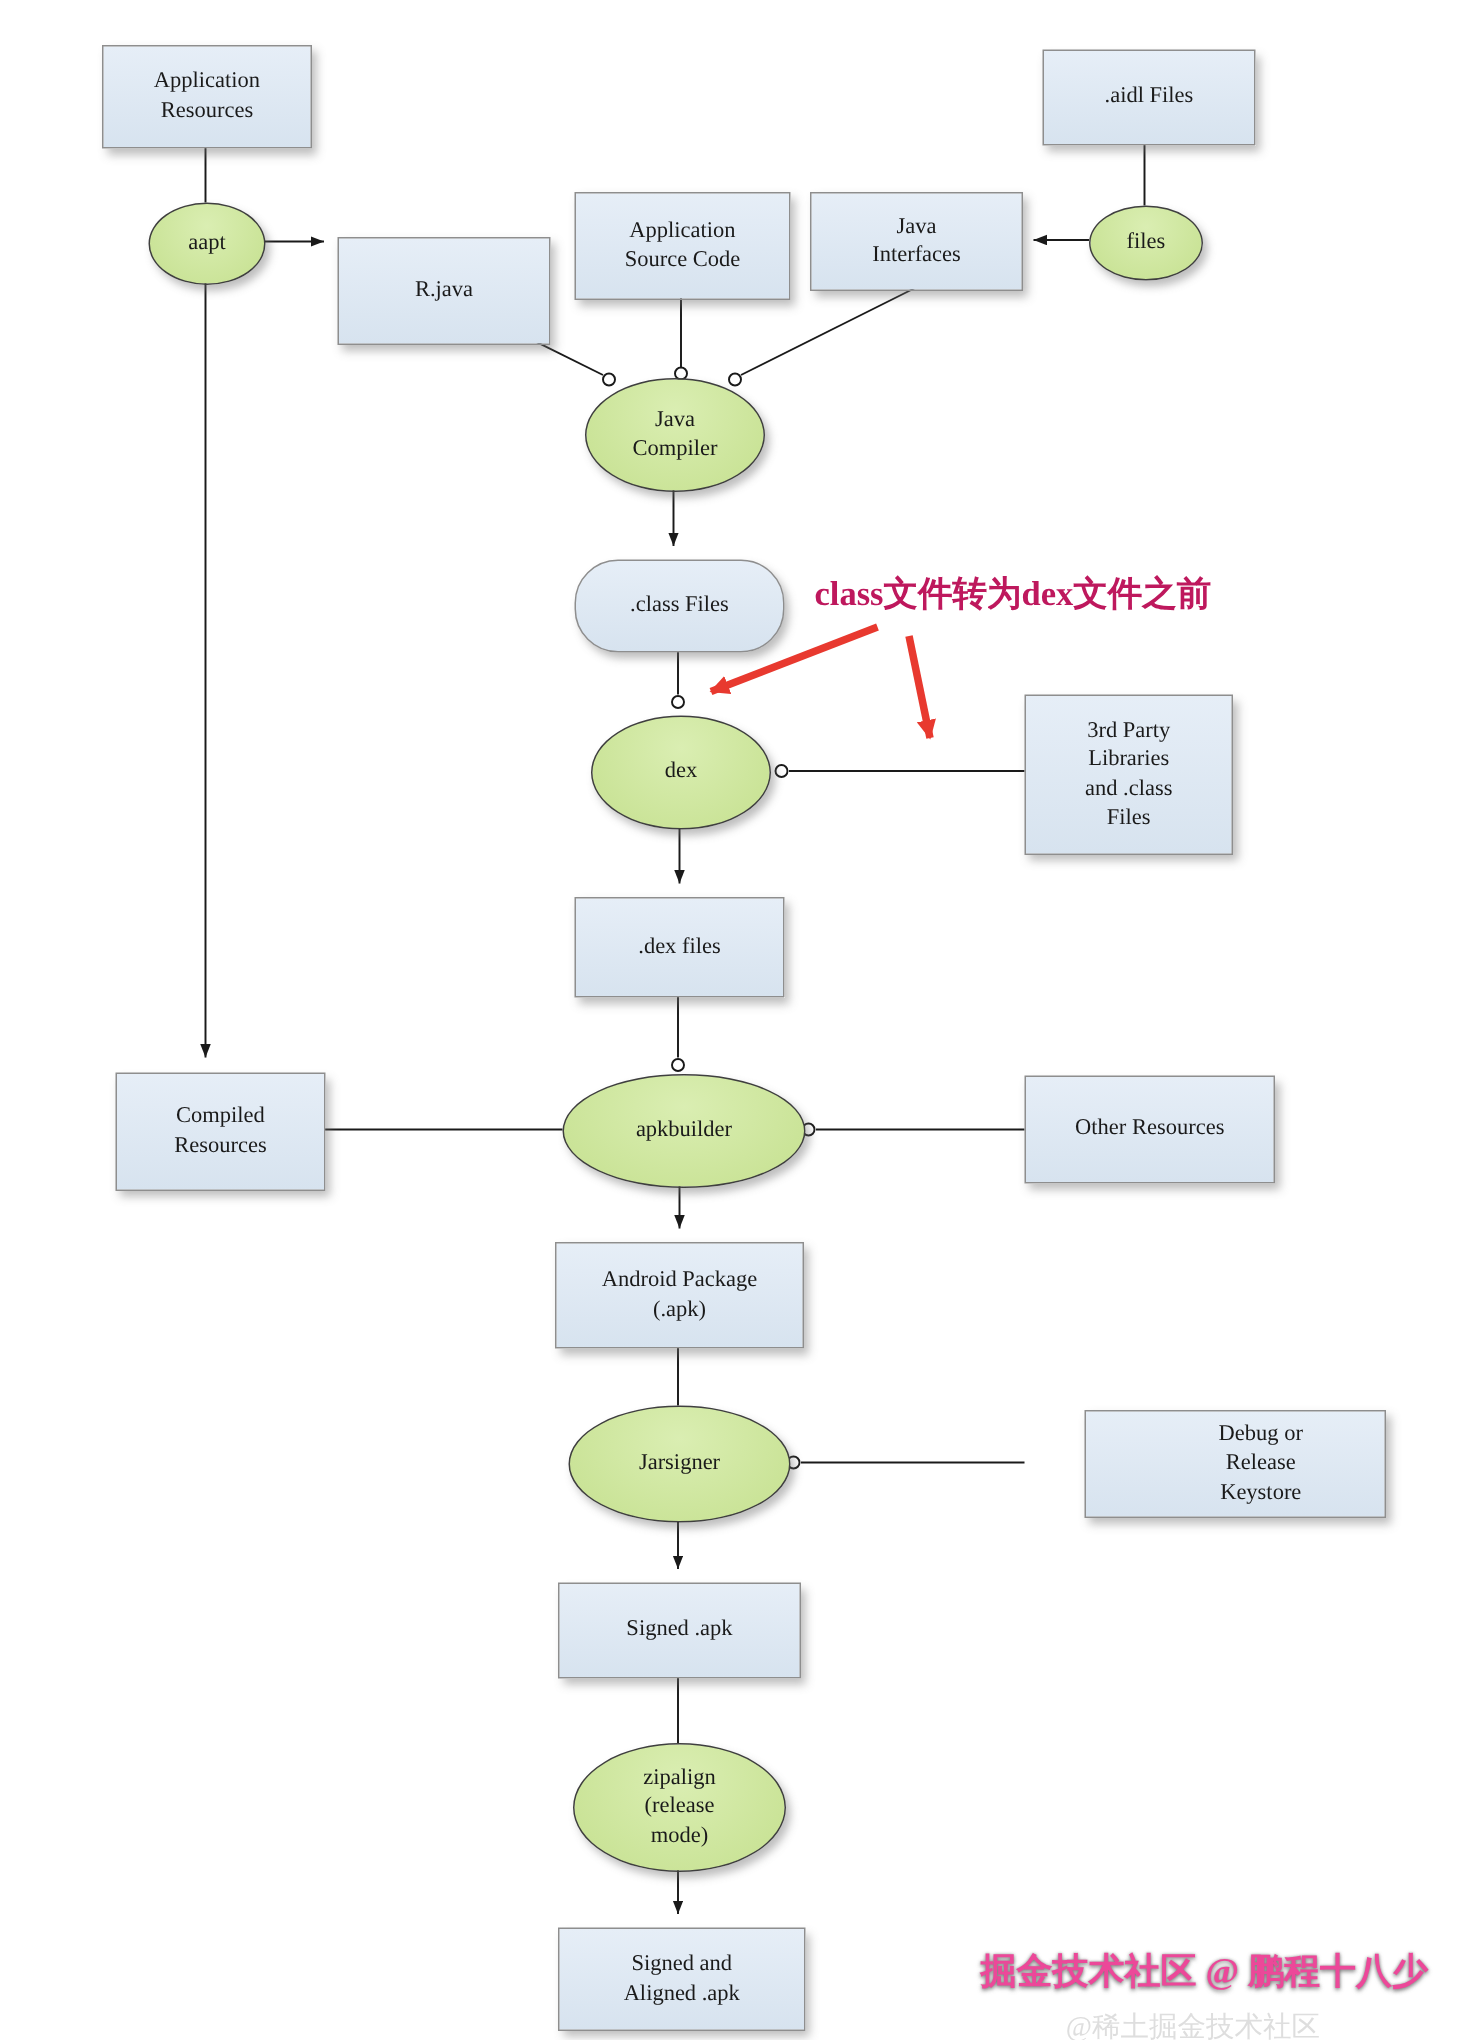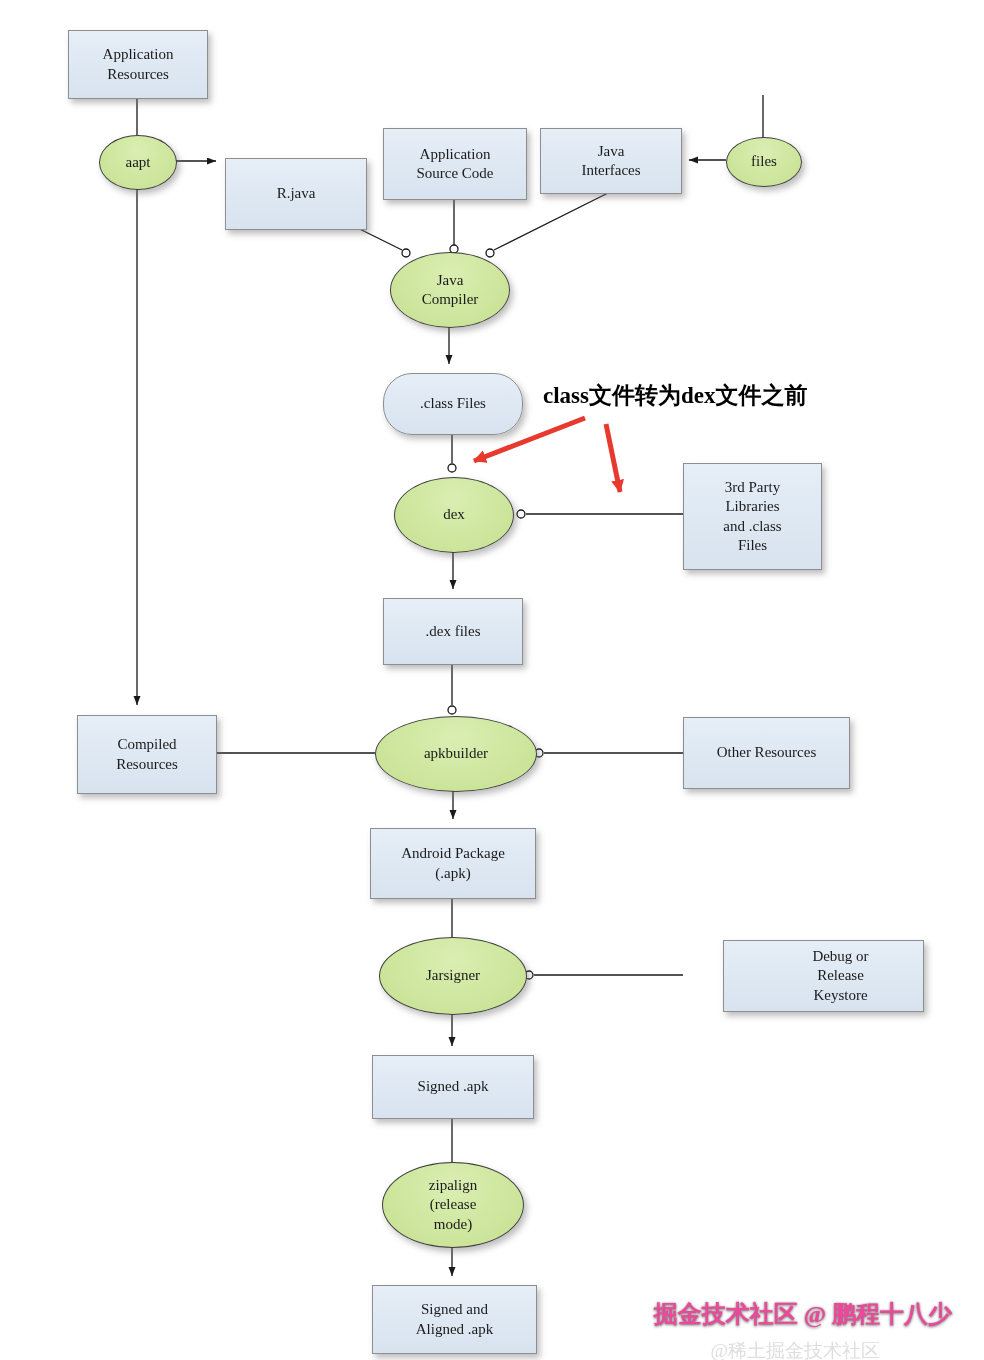--- a/index.html
+++ b/index.html
@@ -18,21 +18,21 @@
     box-shadow:3px 4px 6px rgba(110,110,110,0.45);
   }
   .ellipse{
     background:radial-gradient(ellipse at 50% 28%,#daeeb2,#c5e08f);
     border:1px solid #3f3f3f;
     border-radius:50%;
     box-shadow:3px 4px 6px rgba(110,110,110,0.45);
   }
   .annotation{
     position:absolute;left:543px;top:380px;
-    font-size:23px;font-weight:bold;color:#000000;white-space:nowrap;
+    font-size:23px;font-weight:bold;color:#be185d;white-space:nowrap;
   }
   .watermark1{
     position:absolute;right:32px;top:1298px;
     font-size:24px;font-weight:bold;color:#ec4899;white-space:nowrap;
     text-shadow:0 1px 3px rgba(90,90,90,0.75), 0 0 2px rgba(120,120,120,0.6);
   }
   .watermark2{
     position:absolute;right:104px;top:1338px;
     font-size:19px;color:#dedede;white-space:nowrap;
   }
@@ -89,20 +89,21 @@
 
     <g stroke="#e8392f" stroke-width="5" fill="none">
       <line x1="585" y1="418" x2="474" y2="461" marker-end="url(#arrR)"></line>
       <line x1="606" y1="424" x2="620" y2="492" marker-end="url(#arrR)"></line>
     </g>
   </svg>
 
   <div class="node box" style="left:68px;top:30px;width:138px;height:67px;">Application
 Resources</div>
 
+  <div class="node box" style="left:695px;top:33px;width:140px;height:62px;">.aidl Files</div>
 
   <div class="node box" style="left:225px;top:117px;width:140px;height:70px;margin-top:41px;">R.java</div>
 
   <div class="node box" style="left:383px;top:128px;width:142px;height:70px;">Application
 Source Code</div>
 
   <div class="node box" style="left:540px;top:128px;width:140px;height:64px;">Java
 Interfaces</div>
 
   <div class="node box" style="left:383px;top:373px;width:138px;height:60px;border-radius:29px;">.class Files</div>

